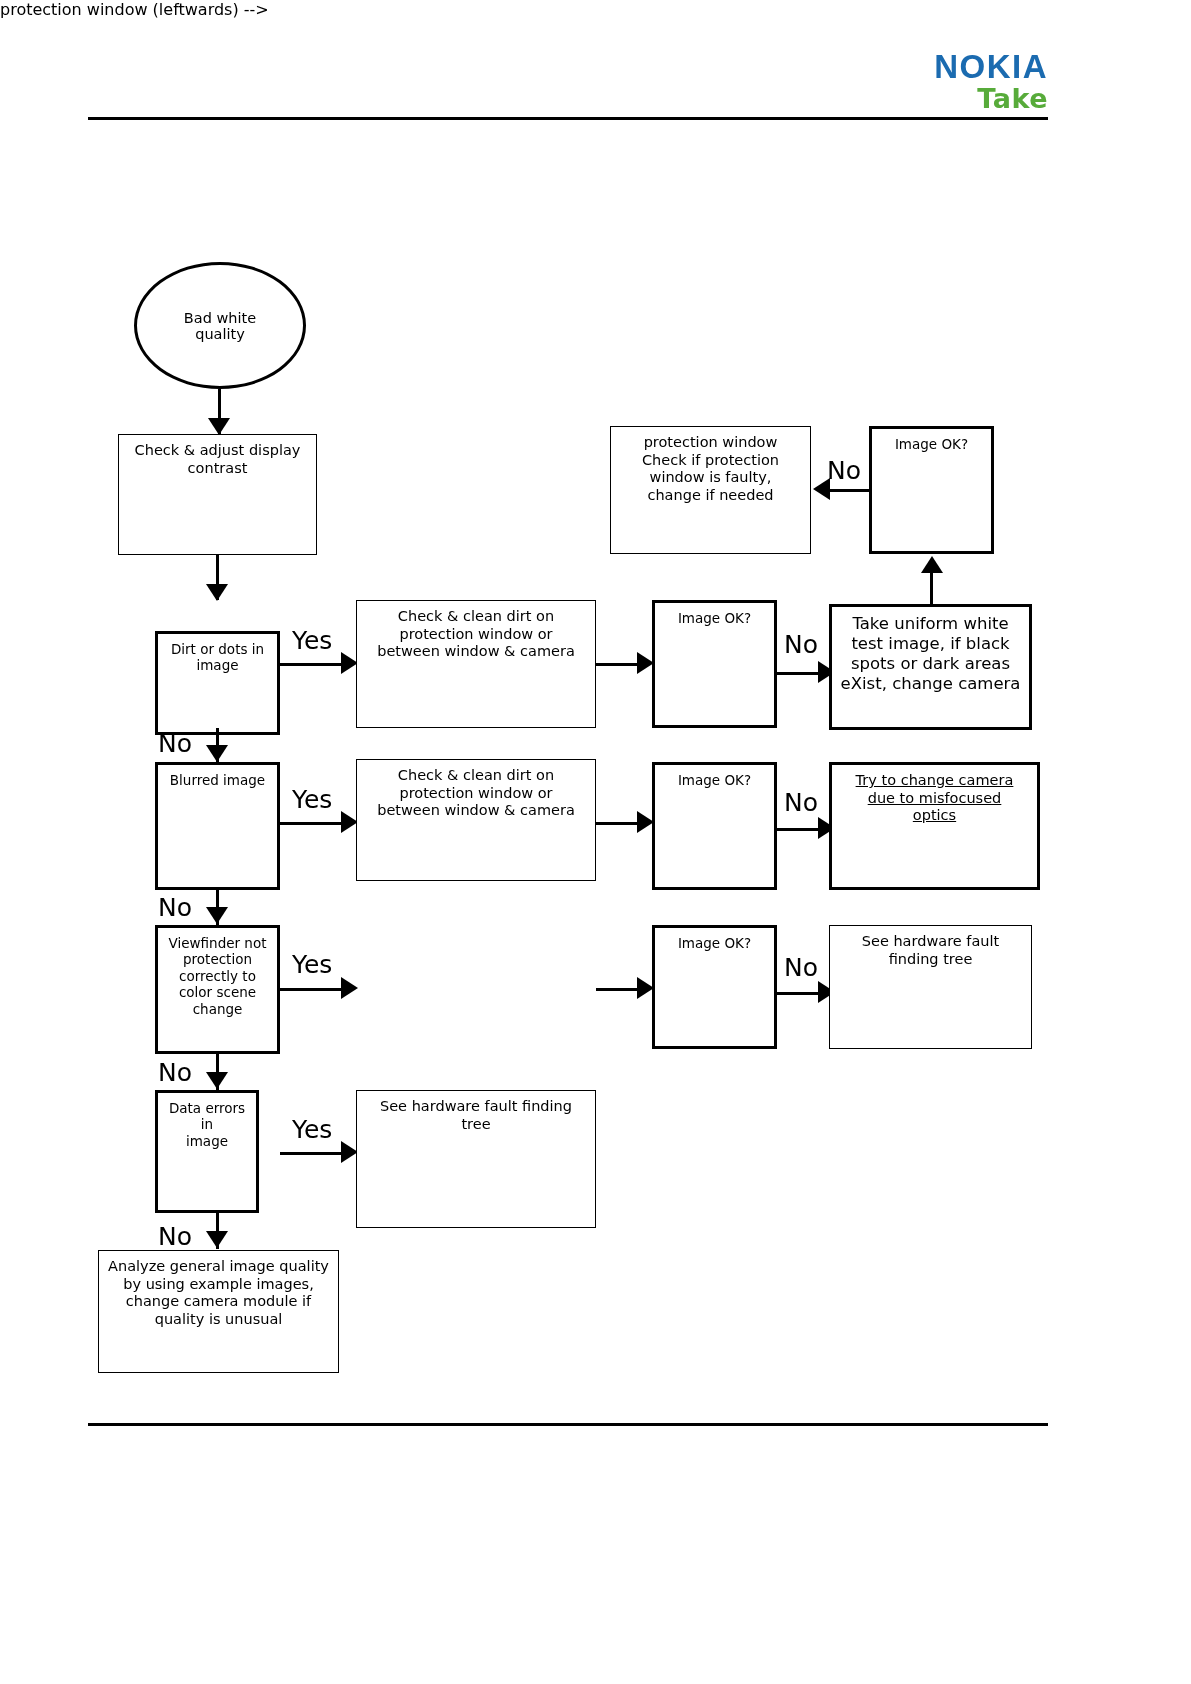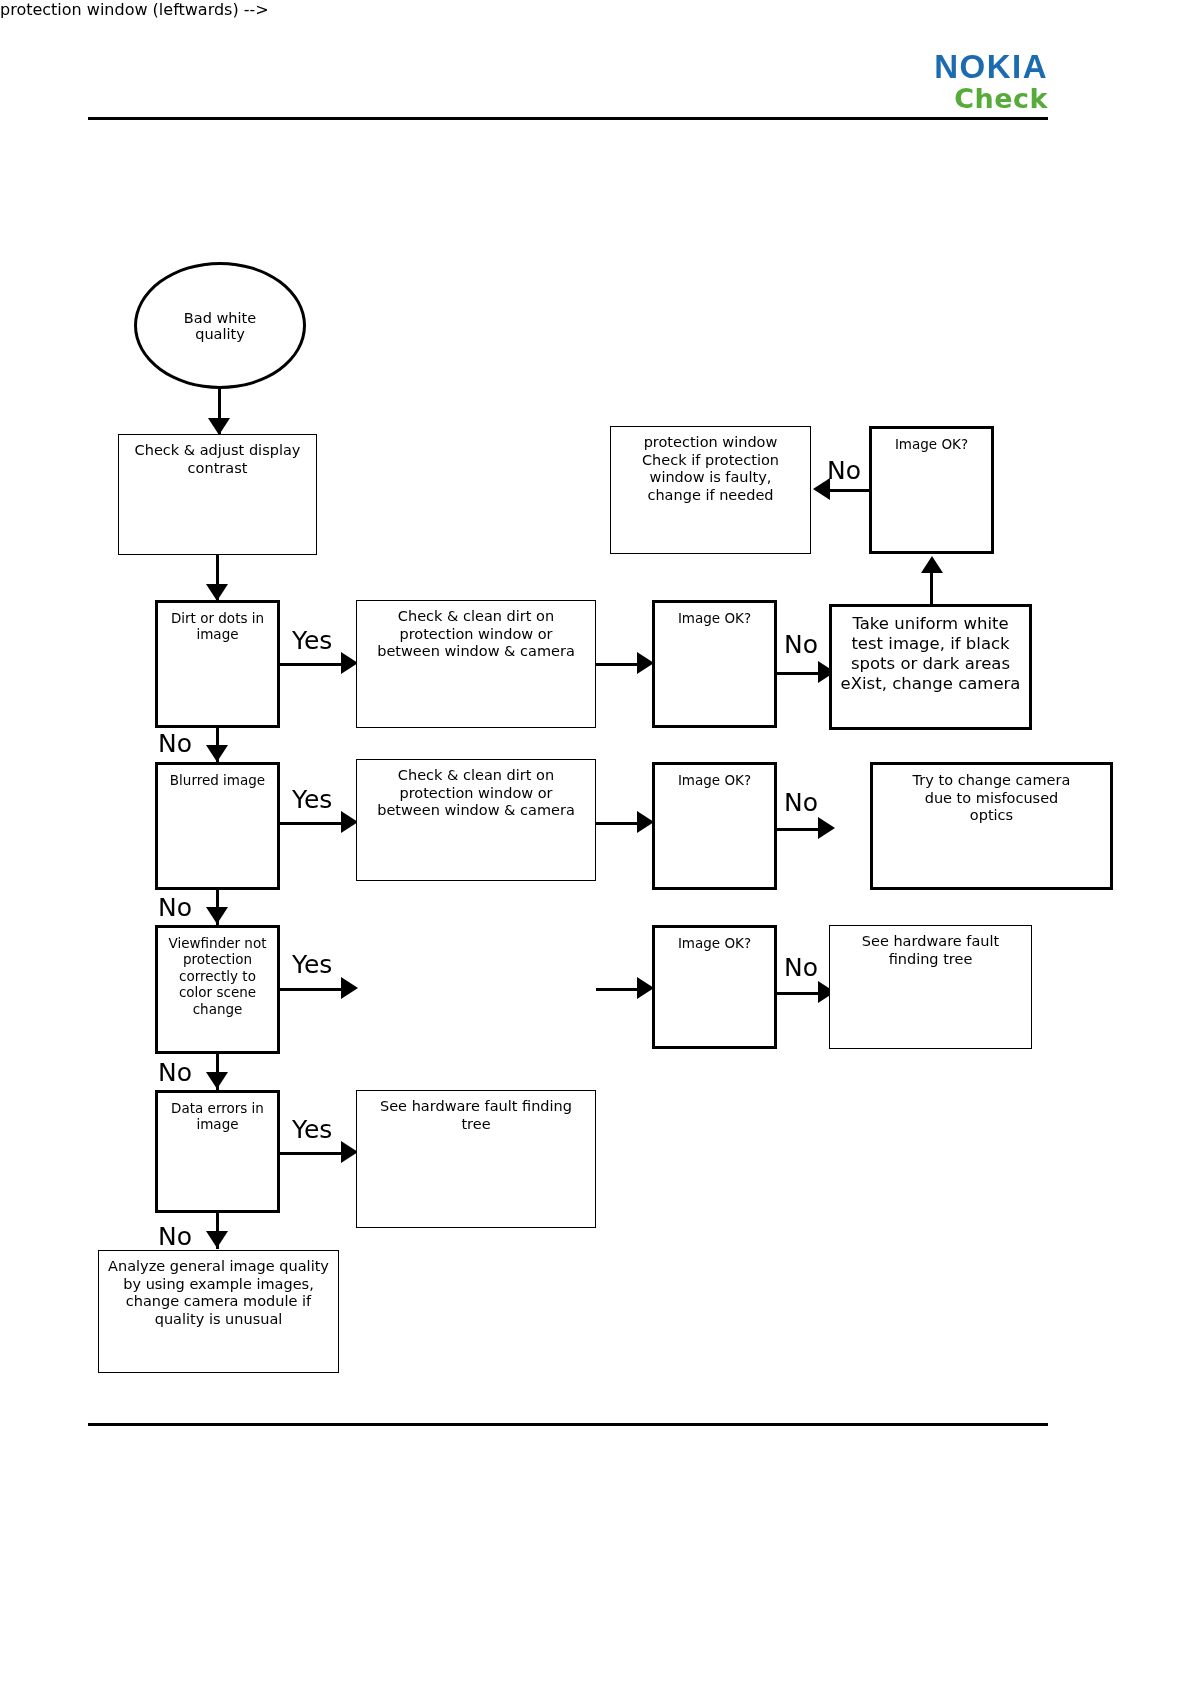--- a/index.html
+++ b/index.html
@@ -135,21 +135,21 @@
   }
 </style>
 </head>
 <body>
 
 <div id="page">
 
   
   <div id="brand">
     <span class="nokia-word">NOKIA</span>
-    <span class="care-word">Check</span>
+    <span class="care-word">Take</span>
   </div>
   <div class="rule" id="rule-top"></div>
   <div class="rule" id="rule-bot"></div>
 
   
   <div class="ellipse" style="left:134px; top:262px; width:172px; height:127px;">
     <span class="txt fs14" style="white-space:pre-line; padding:0;">Bad white
 quality</span>
   </div>
 
@@ -183,21 +183,21 @@
    protection window (leftwards) --&gt;
   <div class="hline" style="left:830px; top:489px; width:42px;"></div>
   <div class="arrow left" style="left:813px; top:478px;"></div>
   <div class="edge-label" style="left:827px; top:458px;">No</div>
 
   
   <div class="vline" style="left:930px; top:572px; height:33px;"></div>
   <div class="arrow up" style="left:921px; top:556px;"></div>
 
   
-  <div class="node bold" style="left:155px; top:600px; width:125px; height:128px;">
+  <div class="node bold" style="left:155px; top:631px; width:125px; height:104px;">
     <span class="txt fs13" style="white-space:pre-line;">Dirt or dots in
 image</span>
   </div>
 
   <div class="hline" style="left:280px; top:663px; width:68px;"></div>
   <div class="arrow right" style="left:341px; top:652px;"></div>
   <div class="edge-label" style="left:292px; top:628px;">Yes</div>
 
   <div class="node thin" style="left:356px; top:600px; width:240px; height:128px;">
     <span class="txt fs14" style="white-space:pre-line;">Check &amp; clean dirt on
@@ -247,21 +247,21 @@
   <div class="arrow right" style="left:637px; top:811px;"></div>
 
   <div class="node bold" style="left:652px; top:762px; width:125px; height:128px;">
     <span class="txt fs13" style="white-space:pre-line;">Image OK?</span>
   </div>
 
   <div class="hline" style="left:777px; top:828px; width:53px;"></div>
   <div class="arrow right" style="left:818px; top:817px;"></div>
   <div class="edge-label" style="left:784px; top:790px;">No</div>
 
-  <div class="node bold" style="left:870px; top:762px; width:243px; height:128px;">
+  <div class="node bold" style="left:829px; top:762px; width:211px; height:128px;text-decoration:underline;">
     <span class="txt fs14" style="white-space:pre-line;">Try to change camera
 due to misfocused
 optics</span>
   </div>
 
   
   <div class="vline" style="left:216px; top:890px; height:36px;"></div>
   <div class="arrow down" style="left:206px; top:907px;"></div>
   <div class="edge-label" style="left:158px; top:895px;">No</div>
 
@@ -294,21 +294,21 @@
     <span class="txt fs14" style="white-space:pre-line;">See hardware fault
 finding tree</span>
   </div>
 
   
   <div class="vline" style="left:216px; top:1054px; height:36px;"></div>
   <div class="arrow down" style="left:206px; top:1072px;"></div>
   <div class="edge-label" style="left:158px; top:1060px;">No</div>
 
   
-  <div class="node bold" style="left:155px; top:1090px; width:125px; height:123px;">
+  <div class="node bold" style="left:155px; top:1090px; width:104px; height:123px;">
     <span class="txt fs13" style="white-space:pre-line;">Data errors in
 image</span>
   </div>
 
   <div class="hline" style="left:280px; top:1152px; width:68px;"></div>
   <div class="arrow right" style="left:341px; top:1141px;"></div>
   <div class="edge-label" style="left:292px; top:1117px;">Yes</div>
 
   <div class="node thin" style="left:356px; top:1090px; width:240px; height:138px;">
     <span class="txt fs14" style="white-space:pre-line;">See hardware fault finding

